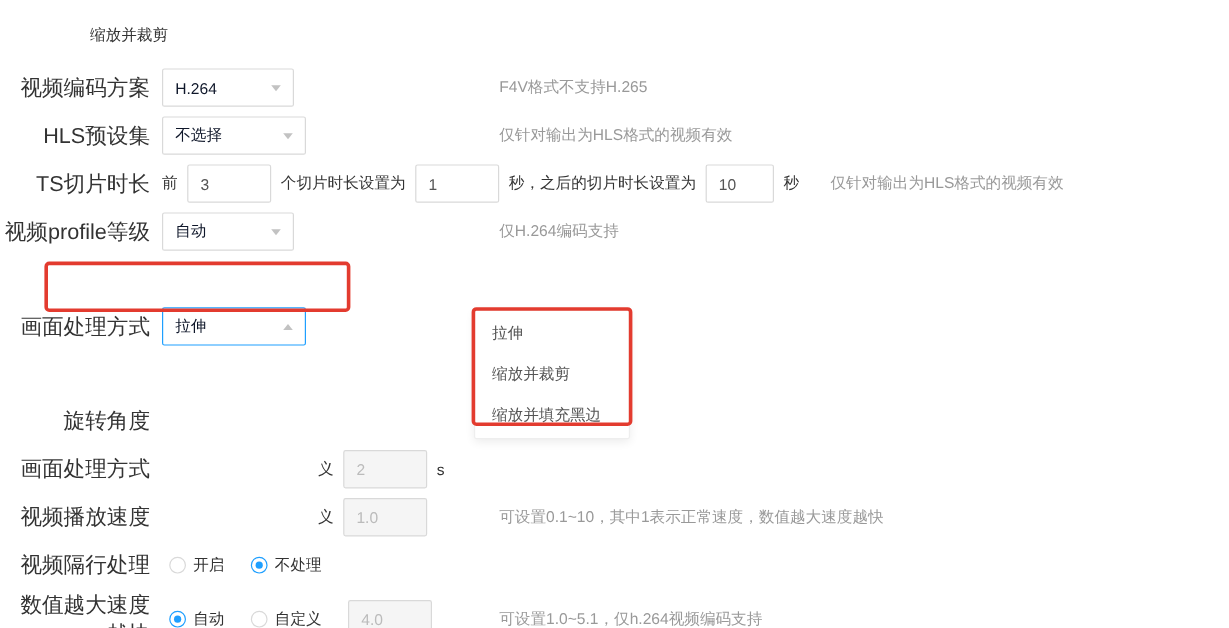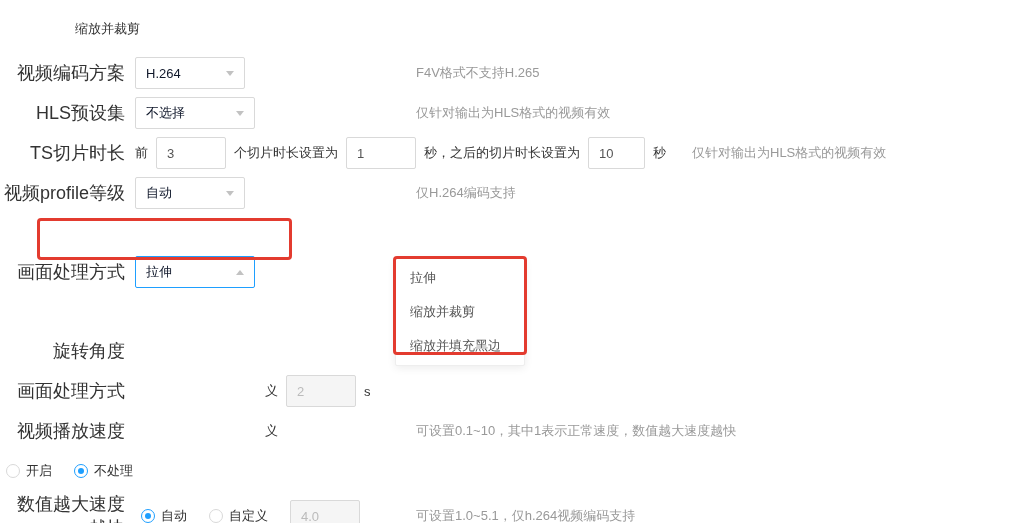--- a/index.html
+++ b/index.html
@@ -234,25 +234,27 @@
     <span class="txt">义</span>
     <input class="input disabled" style="width: 70px;" disabled="" value="2">
     <span class="txt">s</span>
   </div>
 </div>
 
 <div class="row">
   <div class="label">视频播放速度</div>
   <div class="controls" style="margin-left:130px;">
     <span class="txt">义</span>
+    <input class="input disabled" style="width: 70px;" disabled="" value="1.0">
   </div>
   <div class="hint-fixed">可设置0.1~10，其中1表示正常速度，数值越大速度越快</div>
 </div>
 
 <div class="row">
+  <div class="label">视频隔行处理</div>
   <div class="controls" style="margin-left:6px;">
     <label class="radio">
       <span class="dot"></span>
       <span>开启</span>
     </label>
     <label class="radio checked">
       <span class="dot"></span>
       <span>不处理</span>
     </label>
   </div>

